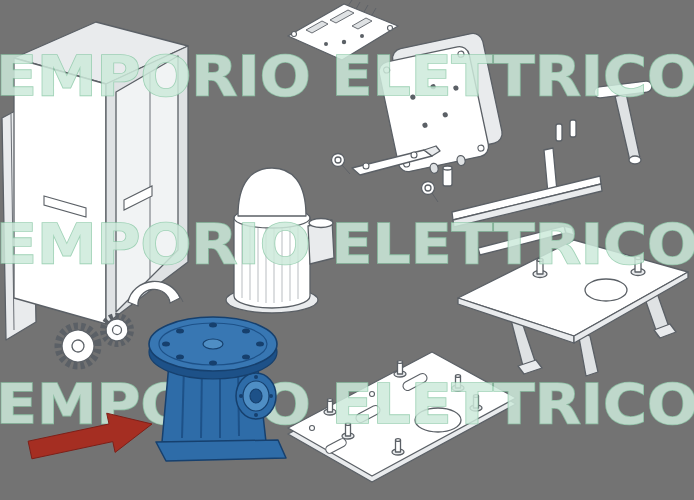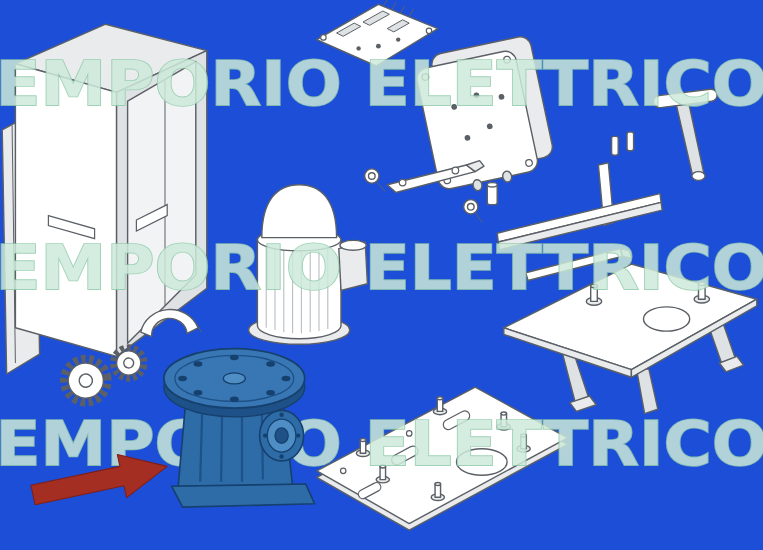--- a/index.html
+++ b/index.html
@@ -9,21 +9,21 @@
     --part-shade2:#dfe2e4;
     --watermark-fill:#cdeadb;
     --watermark-stroke:#8fcbaa;
     --highlight-blue:#2e6ca8;
     --highlight-blue-dark:#1d5188;
     --highlight-blue-deep:#16406e;
     --highlight-blue-light:#4f8ec4;
     --arrow-red:#a52e22;
   }
   html,body{margin:0;padding:0;background:#ffffff;}
-  .stage{width:694px;height:500px;position:relative;overflow:hidden;background:#1d4ed8;}
+  .stage{width:694px;height:500px;position:relative;overflow:hidden;background:#737373;}
   svg{display:block;}
   .part{fill:var(--part-fill);stroke:var(--line);stroke-width:1.3;stroke-linejoin:round;}
   .shade{fill:var(--part-shade);}
   .shade2{fill:var(--part-shade2);}
   .inner{fill:#f1f3f4;}
   .thin{stroke:var(--line);stroke-width:0.9;fill:none;}
   .rib{stroke:#b9bdc1;stroke-width:1;}
   .teeth{fill:none;stroke:var(--line);stroke-width:7;stroke-dasharray:4.2 3;}
   .teeth-s{fill:none;stroke:var(--line);stroke-width:6;stroke-dasharray:3.6 2.6;}
   .hole{fill:#ffffff;stroke:var(--line);stroke-width:1.1;}

